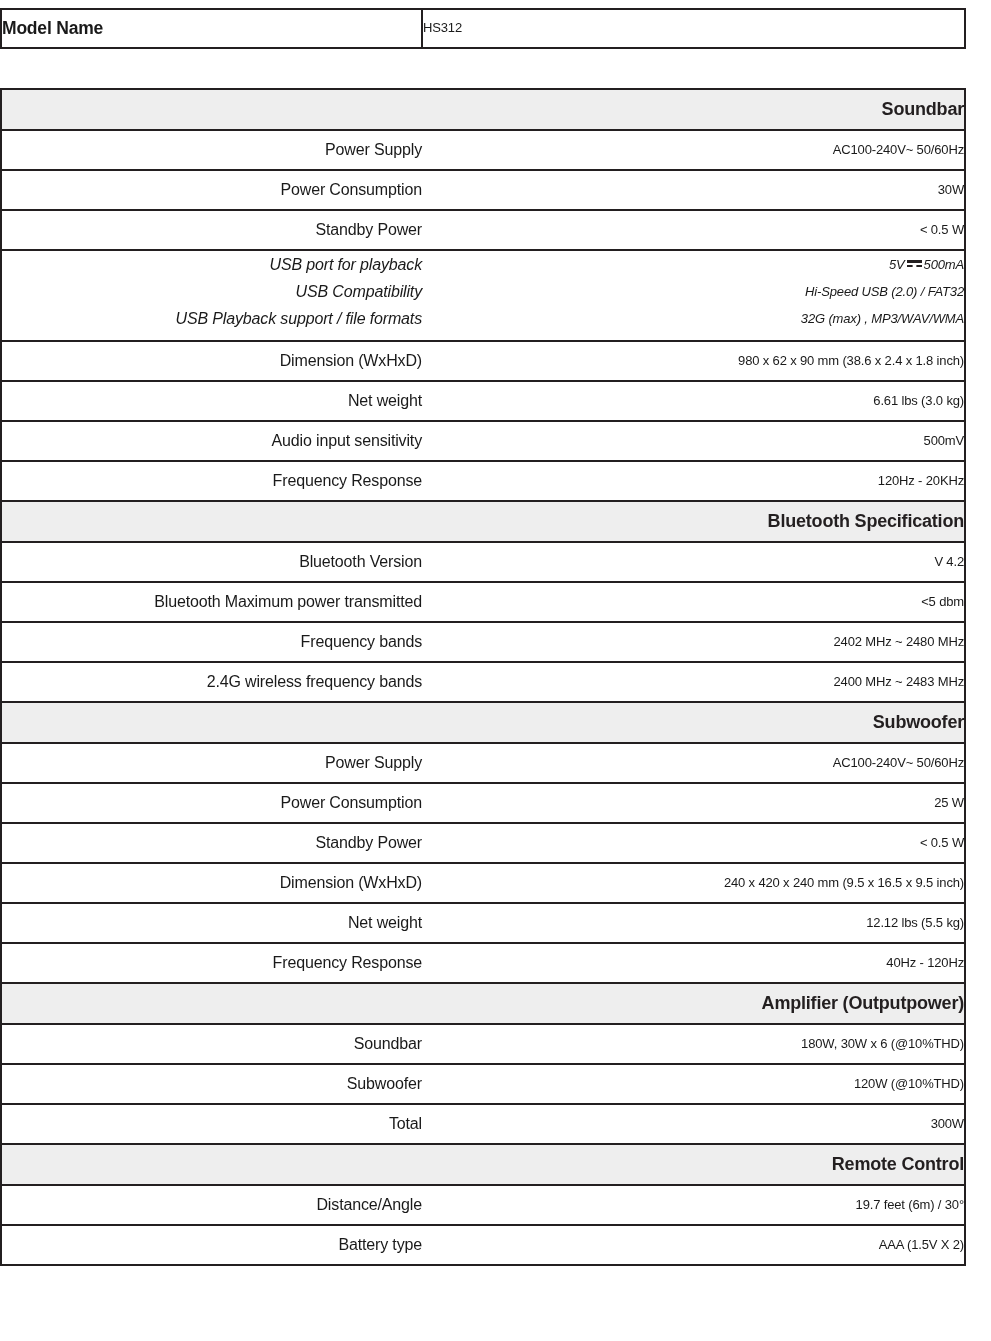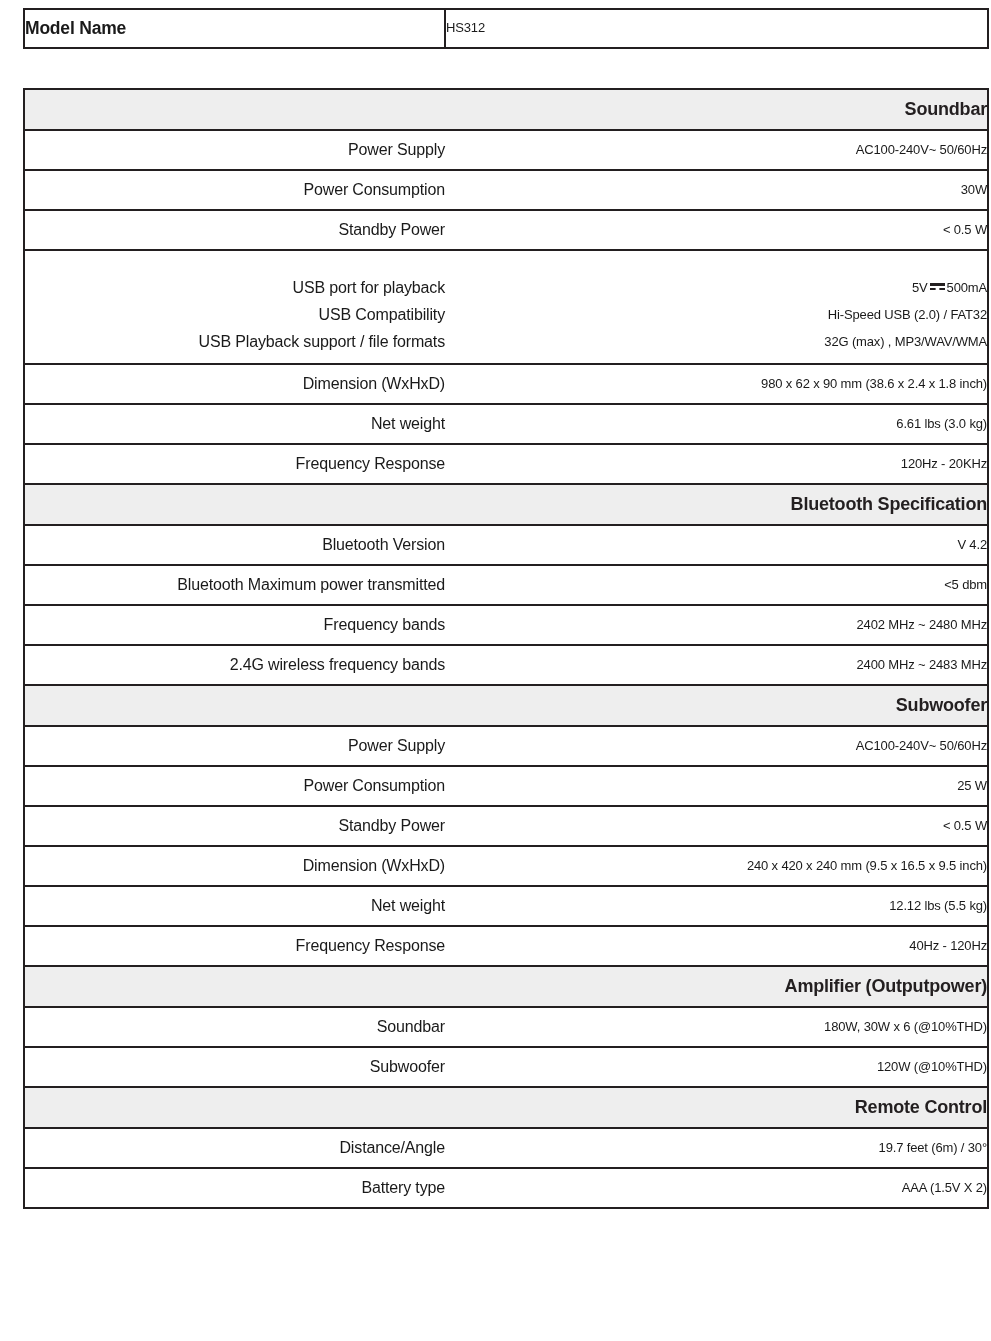--- a/index.html
+++ b/index.html
@@ -18,21 +18,21 @@
   .sheet {
     position: relative;
     width: 991px;
     height: 1341px;
     background: #ffffff;
   }
 
   
   .spec-table {
     position: absolute;
-    left: 23px;
+    left: 0;
     width: 964px;
     border-collapse: collapse;
     table-layout: fixed;
     border: 2.5px solid #231f20;
   }
   .spec-table td {
     border: 0;
     padding: 0;
     vertical-align: middle;
   }
@@ -99,22 +99,23 @@
     letter-spacing: -0.2px;
     color: #231f20;
   }
   tr.section-row.is-first > td {
     border-top: 0;
   }
 
   
   tr.multiline-row > td {
     height: auto;
-    padding-top: 23px;
+    padding-top: 0;
     padding-bottom: 8px;
+    font-style: italic;
   }
   .stack-line {
     display: block;
     height: 27px;
     line-height: 27px;
     white-space: nowrap;
   }
 
   
   .dc-symbol {
@@ -200,20 +201,24 @@
 
       <tr class="data-row">
         <td class="cell-label">Dimension (WxHxD)</td>
         <td class="cell-value">980 x 62 x 90 mm (38.6 x 2.4 x 1.8 inch)</td>
       </tr>
       <tr class="data-row">
         <td class="cell-label">Net weight</td>
         <td class="cell-value">6.61 lbs (3.0 kg)</td>
       </tr>
       <tr class="data-row">
+        <td class="cell-label">Audio input sensitivity</td>
+        <td class="cell-value">500mV</td>
+      </tr>
+      <tr class="data-row">
         <td class="cell-label">Frequency Response</td>
         <td class="cell-value">120Hz - 20KHz</td>
       </tr>
 
       <tr class="section-row">
         <td colspan="2">Bluetooth Specification</td>
       </tr>
       <tr class="data-row first-after-head">
         <td class="cell-label">Bluetooth Version</td>
         <td class="cell-value">V 4.2</td>
@@ -263,20 +268,24 @@
         <td colspan="2">Amplifier (Outputpower)</td>
       </tr>
       <tr class="data-row first-after-head">
         <td class="cell-label">Soundbar</td>
         <td class="cell-value">180W, 30W x 6 (@10%THD)</td>
       </tr>
       <tr class="data-row">
         <td class="cell-label">Subwoofer</td>
         <td class="cell-value">120W (@10%THD)</td>
       </tr>
+      <tr class="data-row">
+        <td class="cell-label">Total</td>
+        <td class="cell-value">300W</td>
+      </tr>
 
       <tr class="section-row">
         <td colspan="2">Remote Control</td>
       </tr>
       <tr class="data-row first-after-head">
         <td class="cell-label">Distance/Angle</td>
         <td class="cell-value">19.7 feet (6m) / 30°</td>
       </tr>
       <tr class="data-row">
         <td class="cell-label">Battery type</td>

